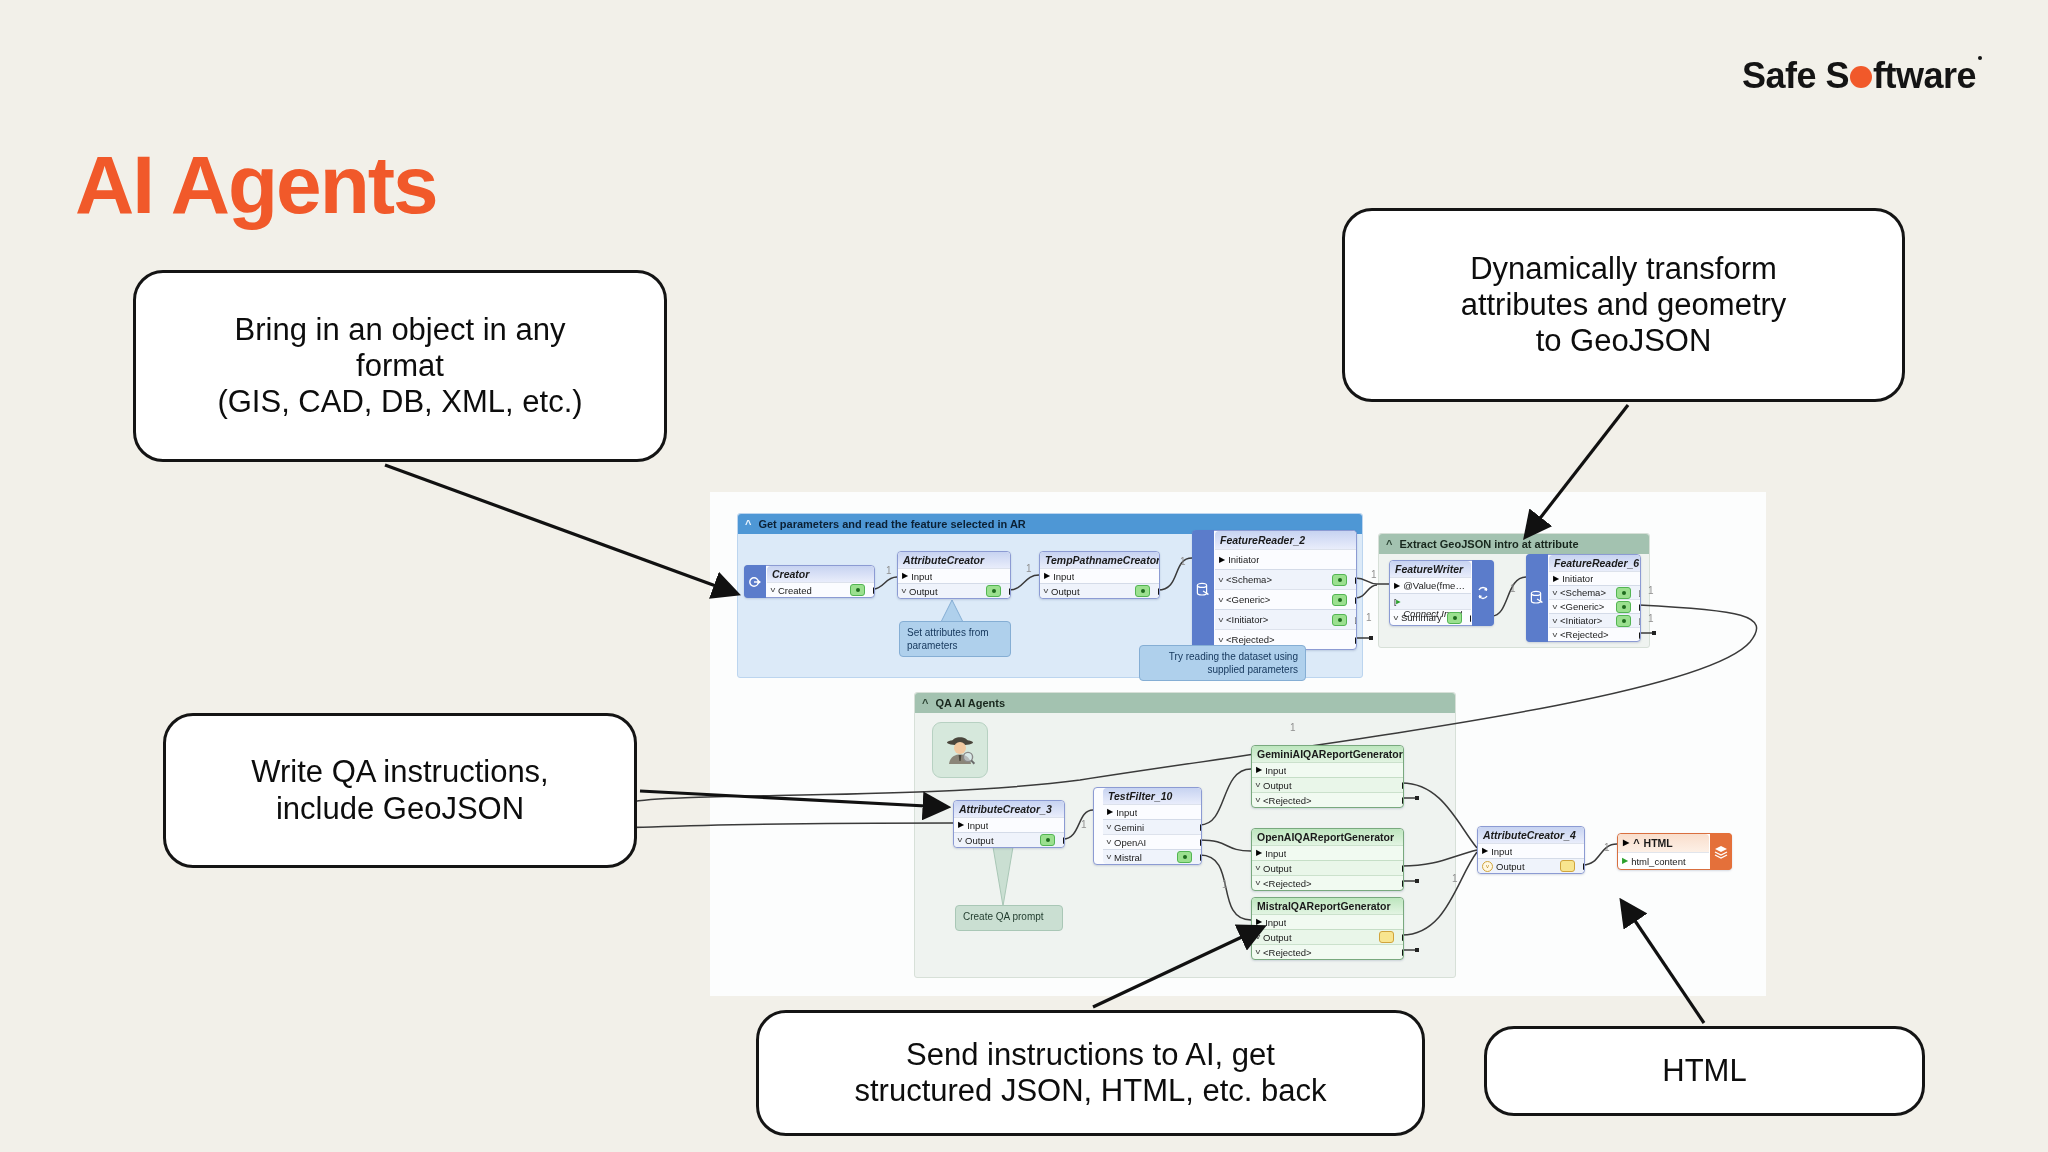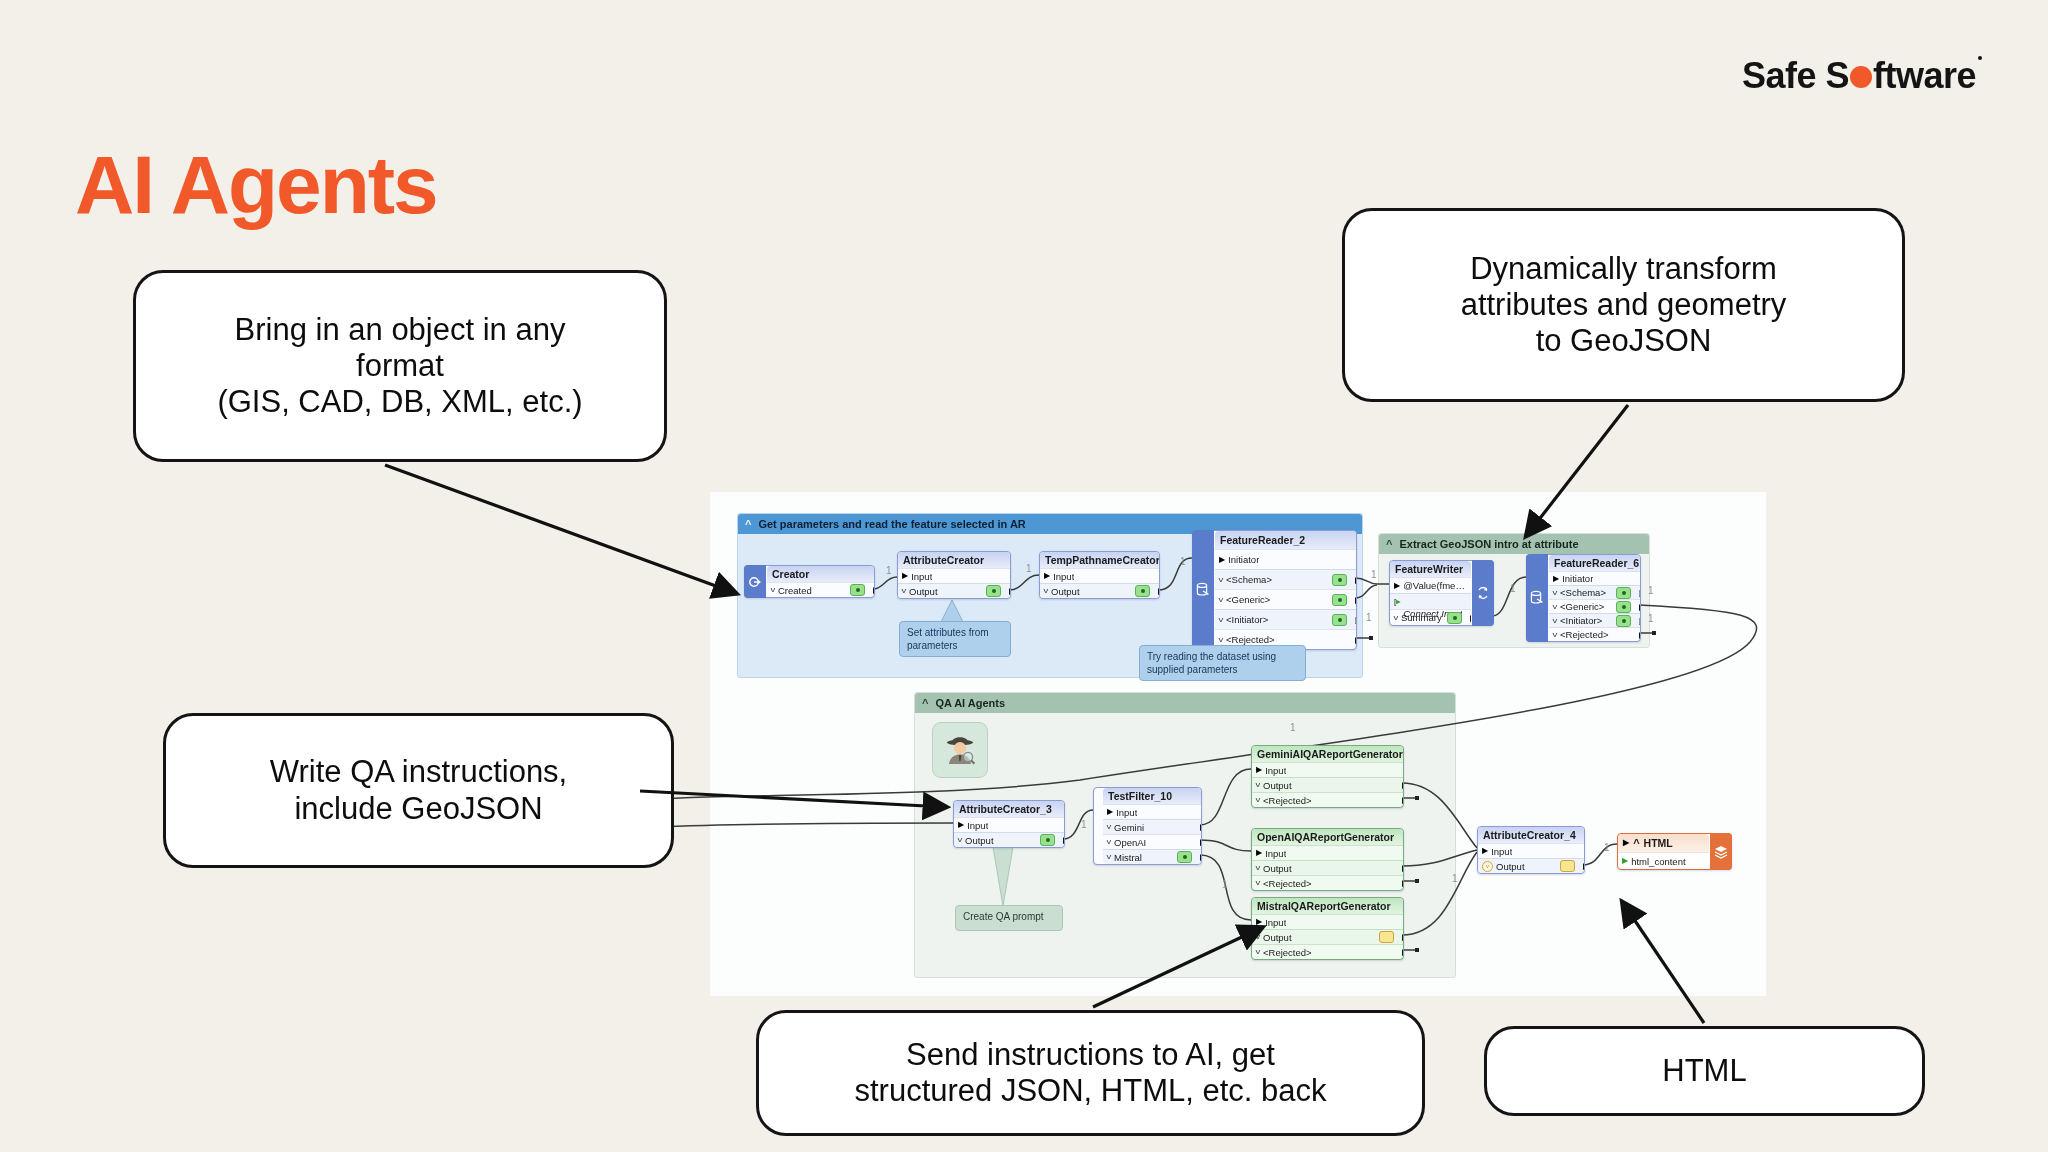--- a/index.html
+++ b/index.html
@@ -20,21 +20,21 @@
   .bm-blue .bm-header{background:#4E97D5;color:#0B2034;}
   .bm-blue .bm-header .caret{color:#EAF4FD;}
   .bm-green{background:#EFF3F0;border:1px solid #D7E0D8;}
   .bm-green .bm-header{background:#A3C2B0;color:#18271D;}
   .bm-green .bm-header .caret{color:#2E4636;}
   .caret{font-weight:700;font-size:11px;}
   
   .node{position:absolute;border-radius:4px;font-size:9.5px;color:#1A1A1A;box-shadow:0 1px 2px rgba(40,60,110,.18);}
   .node .inner{position:absolute;inset:0;border-radius:4px;overflow:hidden;display:flex;flex-direction:column;}
   .node-blue{border:1px solid #8C9BD3;background:#FBFCFF;}
-  .node-blue .ntitle{background:linear-gradient(#C7D3F1,#E9EDFB);}
+  .node-blue .ntitle{background:linear-gradient(#C7D3F1,#E9EDFB);font-style:italic;}
   .node-green{border:1px solid #79A97E;background:#F1FAF1;}
   .node-green .ntitle{background:linear-gradient(#BDE6BE,#E2F4E2);}
   .node-orange{border:1px solid #D96F3F;background:#FFFFFF;}
   .node-orange .ntitle{background:linear-gradient(#F9DECC,#FDF0E6);}
   .ntitle{font-weight:700;font-size:10.5px;display:flex;align-items:center;padding:0 5px;gap:4px;flex:0 0 auto;white-space:nowrap;}
   .nrow{display:flex;align-items:center;padding:0 4px;gap:3px;border-top:1px solid rgba(90,110,150,.18);position:relative;white-space:nowrap;flex:0 0 auto;box-sizing:border-box;}
   .node-green .nrow{border-top:1px solid rgba(90,150,95,.25);}
   .nrow .lbl{overflow:hidden;text-overflow:ellipsis;}
   .tri-in{color:#000;font-size:8px;line-height:1;}
   .tri-in.green{color:#2BA12B;}
@@ -440,21 +440,21 @@
             <path d="M7,1 L13,4 L7,7 L1,4 Z" fill="#fff"></path>
             <path d="M1,7 L7,10 L13,7" fill="none" stroke="#fff" stroke-width="1.3"></path>
             <path d="M1,10 L7,13 L13,10" fill="none" stroke="#fff" stroke-width="1.3"></path>
           </svg>
         </div>
       </div>
       <div class="ws-note blue" style="left: 899px; top: 621px; width: 112px; min-height: 36px;">
         <div>Set attributes from</div>
         <div>parameters</div>
       </div>
-      <div class="ws-note blue" style="left: 1139px; top: 645px; width: 167px; min-height: 36px;">
+      <div class="ws-note blue" style="left: 1139px; top: 645px; width: 167px; min-height: 36px; text-align: right;">
         <div>Try reading the dataset using</div>
         <div>supplied parameters</div>
       </div>
       <div class="ws-note green" style="left: 955px; top: 905px; width: 108px; min-height: 26px;">
         <div>Create QA prompt</div>
       </div>
       <div class="emoji-note" style="left: 932px; top: 722px; width: 54px; height: 54px;">
         <svg width="40" height="40" viewBox="0 0 40 40">
           <ellipse cx="20" cy="12.5" rx="13" ry="2.8" fill="#4A463C"></ellipse>
           <path d="M12,12 C12,5.5 28,5.5 28,12 Z" fill="#4A463C"></path>
@@ -474,21 +474,21 @@
           <div>(GIS, CAD, DB, XML, etc.)</div>
         </div>
       </div>
       <div class="callout" style="left: 1342px; top: 208px; width: 563px; height: 194px;">
         <div>
           <div>Dynamically transform</div>
           <div>attributes and geometry</div>
           <div>to GeoJSON</div>
         </div>
       </div>
-      <div class="callout" style="left: 163px; top: 713px; width: 511px; height: 155px;">
+      <div class="callout" style="left: 163px; top: 713px; width: 474px; height: 155px;">
         <div>
           <div>Write QA instructions,</div>
           <div>include GeoJSON</div>
         </div>
       </div>
       <div class="callout" style="left: 756px; top: 1010px; width: 669px; height: 126px;">
         <div>
           <div>Send instructions to AI, get</div>
           <div>structured JSON, HTML, etc. back</div>
         </div>

